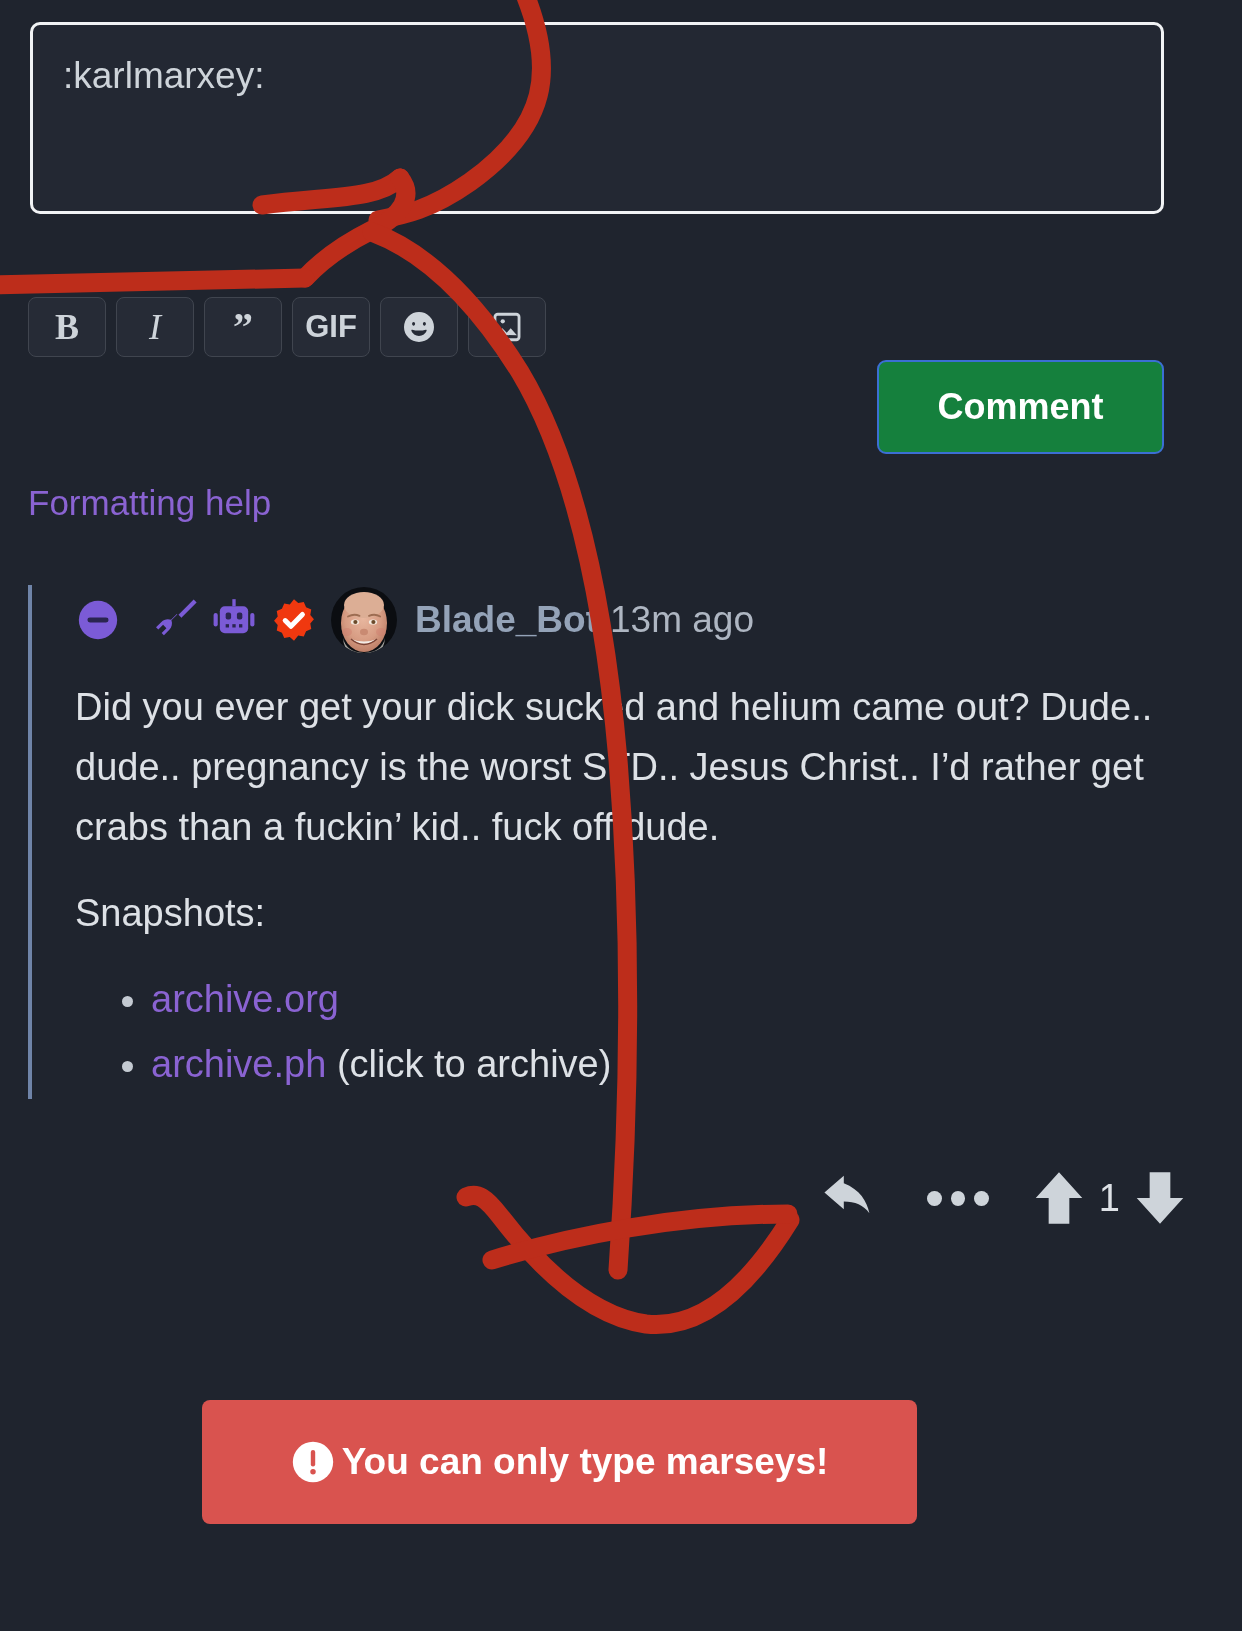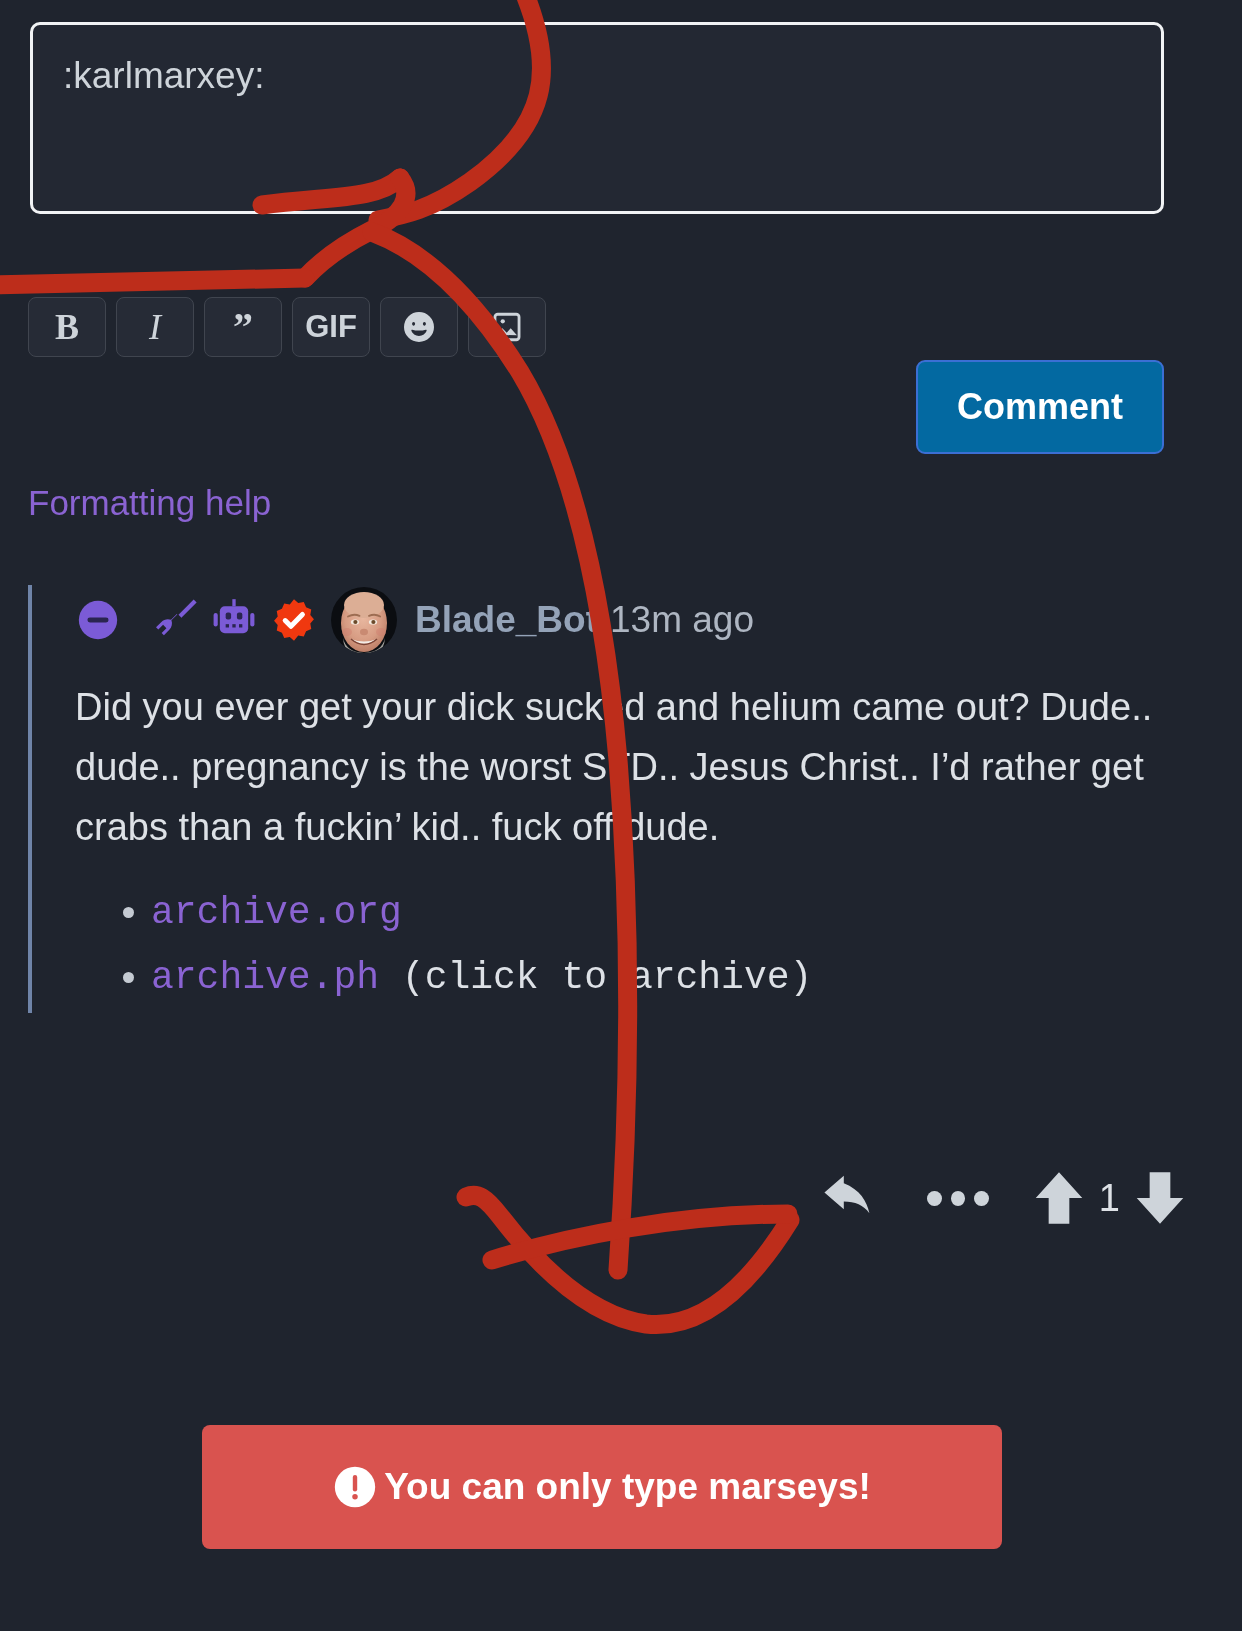--- a/index.html
+++ b/index.html
@@ -68,24 +68,24 @@
   .fmt-btn.italic { font-size: 36px; font-style: italic; font-family: "Liberation Serif", serif; }
   .fmt-btn.quote  { font-size: 40px; font-weight: bold; font-family: "Liberation Serif", serif; line-height: 0.6; }
   .fmt-btn.gif    { font-size: 31px; font-weight: bold; letter-spacing: 0px; font-family: "Liberation Sans", sans-serif; }
   .fmt-btn svg { display: block; }
 
   
   #comment-submit {
     position: absolute;
     right: 78px;
     top: 360px;
-    width: 248px;
+    width: 287px;
     height: 94px;
     box-sizing: border-box;
-    background: #0369a1;
+    background: #15803d;
     border: 2px solid #3b6fd4;
     border-radius: 9px;
     color: #ffffff;
     font-size: 36px;
     font-weight: bold;
     font-family: "Liberation Sans", sans-serif;
     cursor: pointer;
     display: flex;
     align-items: center;
     justify-content: center;
@@ -166,21 +166,21 @@
   }
   #comment-body p { margin: 0 0 26px 0; }
   #snapshots-label { margin: 0 0 10px 0; font-size: 38px; }
   #snapshot-list {
     list-style: disc;
     margin: 0;
     padding-left: 76px;
     font-size: 38px;
     line-height: 1.6;
   }
-  #snapshot-list li { margin: 0 0 4px 0; font-family: Liberation Mono, monospace; }
+  #snapshot-list li { margin: 0 0 4px 0; }
   #snapshot-list li::marker { color: #c4cad2; }
   .arch-link {
     color: #8a63d2;
     text-decoration: none;
     cursor: pointer;
   }
   .arch-note { color: #dde1e6; text-align: center; }
 
   
   #comment-actions {
@@ -198,33 +198,32 @@
   #more-button .dot { width: 15px; height: 15px; border-radius: 50%; background: #ced4da; }
   #upvote-button  { width: 52px; height: 62px; cursor: pointer; }
   #vote-count     { font-size: 38px; color: #dde1e6; margin: 0 14px; }
   #downvote-button{ width: 52px; height: 62px; cursor: pointer; }
 
   
   #error-toast {
     position: absolute;
     left: 202px;
     top: 1400px;
-    width: 800px;
+    width: 715px;
     height: 124px;
     box-sizing: border-box;
     background: #d9534f;
     border-radius: 8px;
     display: flex;
     align-items: center;
     justify-content: center;
     gap: 7px;
     color: #ffffff;
     font-size: 37px;
     font-weight: bold;
-    margin-top: 25px;
   }
   #toast-icon { width: 44px; height: 44px; flex: none; }
 
   
   #annotation-overlay {
     position: absolute;
     left: 0; top: 0;
     width: 1242px; height: 1631px;
     pointer-events: none;
   }
@@ -343,20 +342,21 @@
         <path d="M8 46q3 14 21 15 18-1 21-15 -1 18-21 18T8 46z" fill="#9d9d98"></path>
       </svg>
     </span>
 
     <a id="comment-username">Blade_Bot</a>
     <span id="comment-timestamp">13m ago</span>
   </div>
 
   <div id="comment-body">
     <p>Did you ever get your dick sucked and helium came out? Dude.. dude.. pregnancy is the worst STD.. Jesus Christ.. I’d rather get crabs than a fuckin’ kid.. fuck off dude.</p>
+    <p id="snapshots-label">Snapshots:</p>
     <ul id="snapshot-list">
       <li>
         <a class="arch-link">archive.org</a><span class="arch-note"></span>
       </li>
       <li>
         <a class="arch-link">archive.ph</a><span class="arch-note"> (click to archive)</span>
       </li>
     </ul>
   </div>
 </div>

